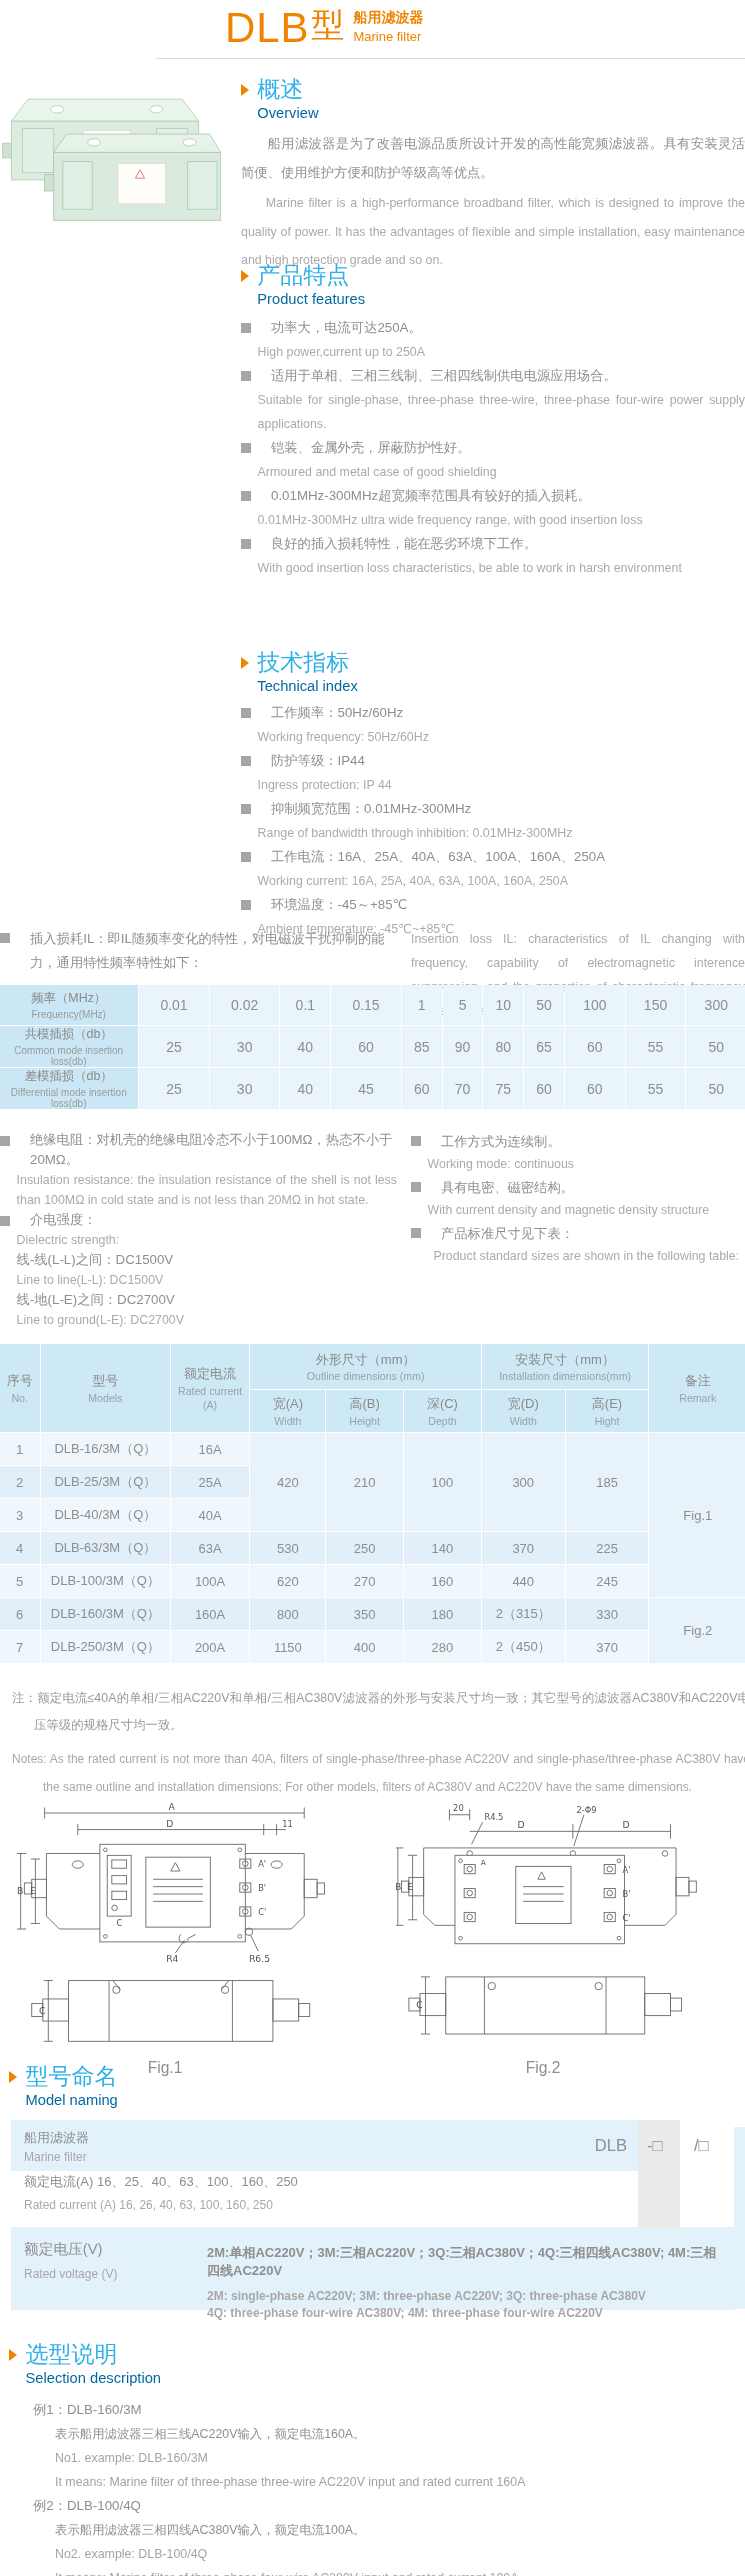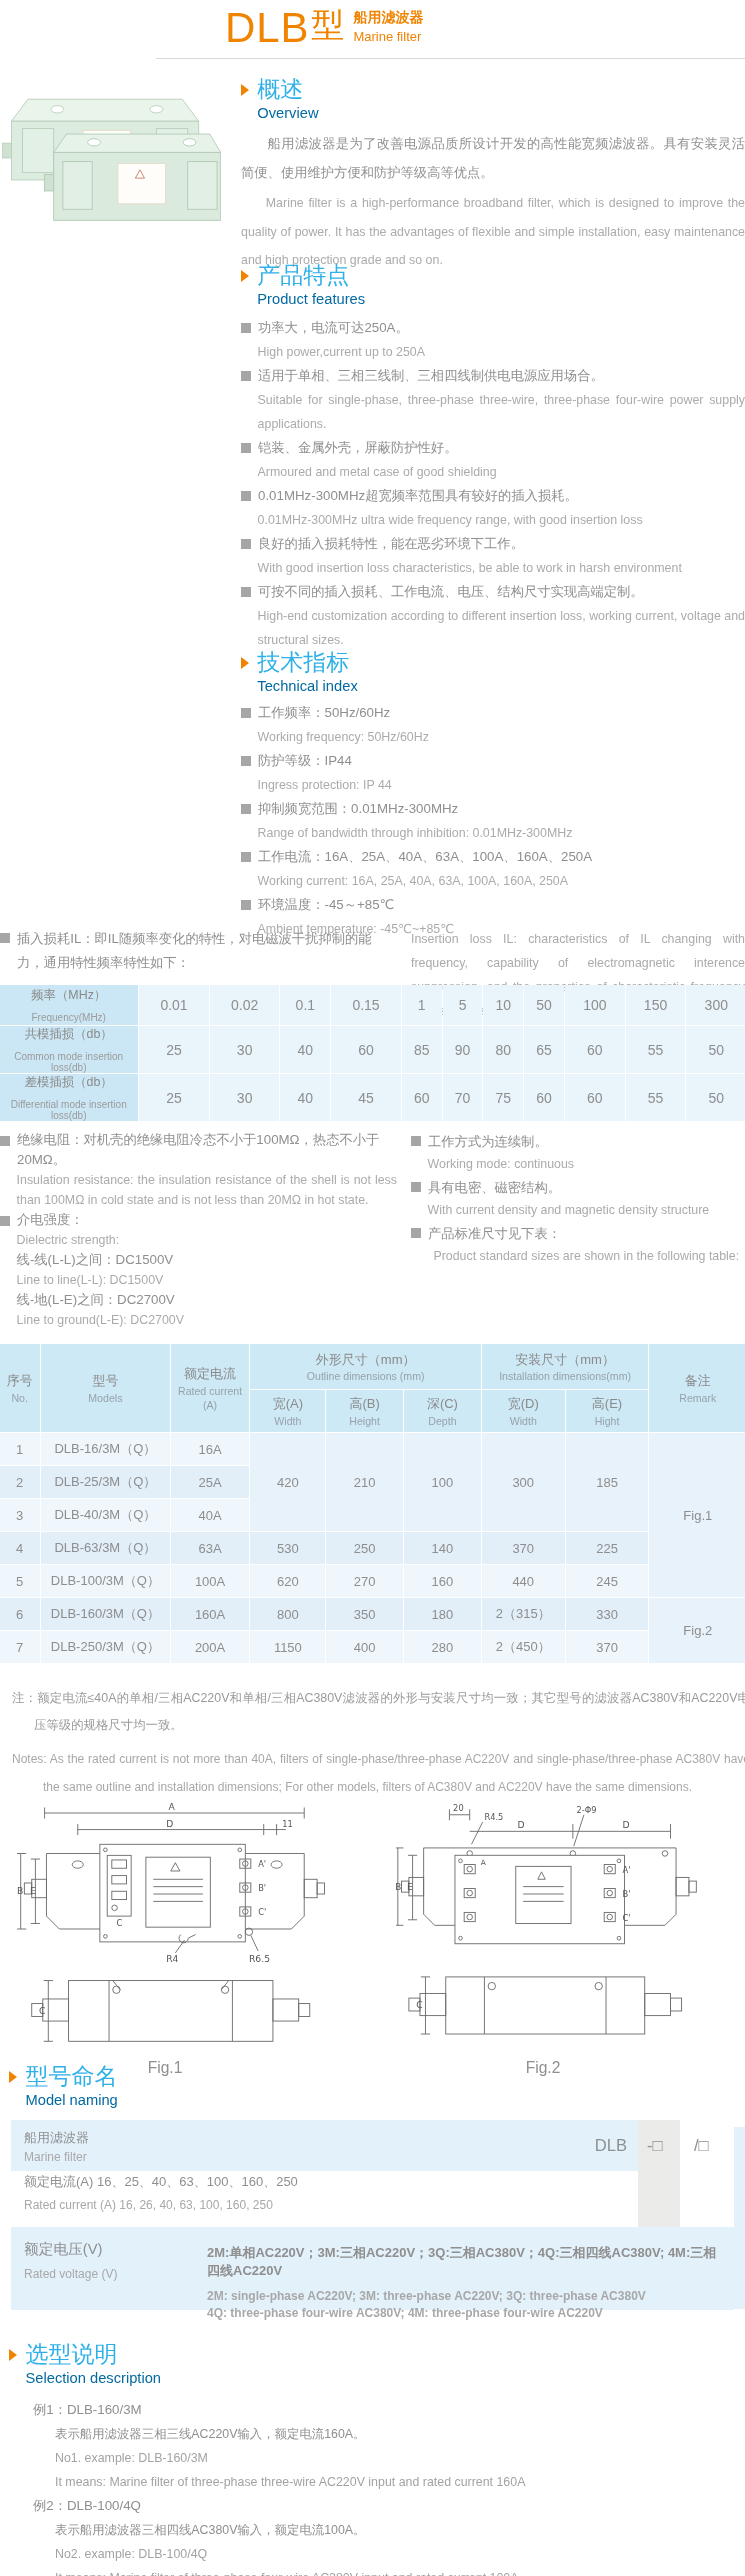--- a/index.html
+++ b/index.html
@@ -19,31 +19,31 @@
 
 .sec-h { display:flex; align-items:flex-start; }
 .arrow { width:0; height:0; border-left:8.3px solid #f08300; border-top:6.4px solid transparent; border-bottom:6.4px solid transparent; margin-top:7.4px; margin-right:8.3px; }
 .sec-title { font-size:23px; color:#2fb0e8; line-height:1.1; }
 .sec-sub { font-size:14.7px; color:#0369a1; margin-top:2.8px; }
 
 
 .p-cn { font-size:13.3px; color:#919191; line-height:28.5px; text-align:justify; text-indent:2em; }
 .p-en { font-size:12.4px; color:#ababab; line-height:28.5px; text-align:justify; text-indent:2em; }
 .li { }
-.li-cn { position:relative; padding-left:17px; font-size:13.3px; color:#8f8f8f; }
+.li-cn { position:relative; padding-left:30px; font-size:13.3px; color:#8f8f8f; }
 .li-cn .blt { position:absolute; left:0; top:6.4px; width:10px; height:10px; background:#a6a6a6; }
 .li-en { padding-left:16.6px; font-size:12.4px; color:#ababab; text-align:justify; }
 .lh25 { line-height:23px; } .lh26 { line-height:24px; } .lh22 { line-height:20px; }
 
 
 table { border-collapse:separate; border-spacing:1.8px; }
 .freq-table td { background:#e9f4fb; text-align:center; vertical-align:middle; color:#8e8e8e; font-size:14px; }
 .freq-table td.lbl { background:#cbe7f5; width:139px; }
 .freq-table .lbl .cn { font-size:12.4px; color:#8a8a8a; }
-.freq-table .lbl .en { font-size:10px; color:#9b9b9b; margin-top:8px; }
+.freq-table .lbl .en { font-size:10px; color:#9b9b9b; margin-top:2px; }
 
 
 .main-table th { background:#cde9f6; font-weight:normal; color:#8a8a8a; vertical-align:middle; text-align:center; }
 .main-table th .cn { font-size:13px; }
 .main-table th .en { font-size:10.6px; margin-top:1.8px; color:#97a2aa; }
 .main-table td { text-align:center; vertical-align:middle; color:#8e8e8e; font-size:13px; }
 .main-table tr.odd td.rc { background:#eff7fc; }
 .main-table tr.even td.rc { background:#e2eef8; }
 .main-table td.mg { background:#e8f2fa; }
 
@@ -146,24 +146,20 @@
         <div class="li-en lh26">Armoured and metal case of good shielding</div>
       </div>
       <div class="li">
         <div class="li-cn lh26"><span class="blt"></span><span>0.01MHz-300MHz超宽频率范围具有较好的插入损耗。</span></div>
         <div class="li-en lh26">0.01MHz-300MHz ultra wide frequency range, with good insertion loss</div>
       </div>
       <div class="li">
         <div class="li-cn lh26"><span class="blt"></span><span>良好的插入损耗特性，能在恶劣环境下工作。</span></div>
         <div class="li-en lh26">With good insertion loss characteristics, be able to work in harsh environment</div>
       </div>
-      <div class="li">
-        <div class="li-cn lh26"><span class="blt"></span><span>可按不同的插入损耗、工作电流、电压、结构尺寸实现高端定制。</span></div>
-        <div class="li-en lh26">High-end customization according to different insertion loss, working current, voltage and structural sizes.</div>
-      </div>
     </div>
   </div>
 
   <div class="abs" style="left:241px; top:650px; width:504px;">
     <div class="sec-h">
       <span class="arrow"></span>
       <div>
         <div class="sec-title">技术指标</div>
         <div class="sec-sub">Technical index</div>
       </div>

